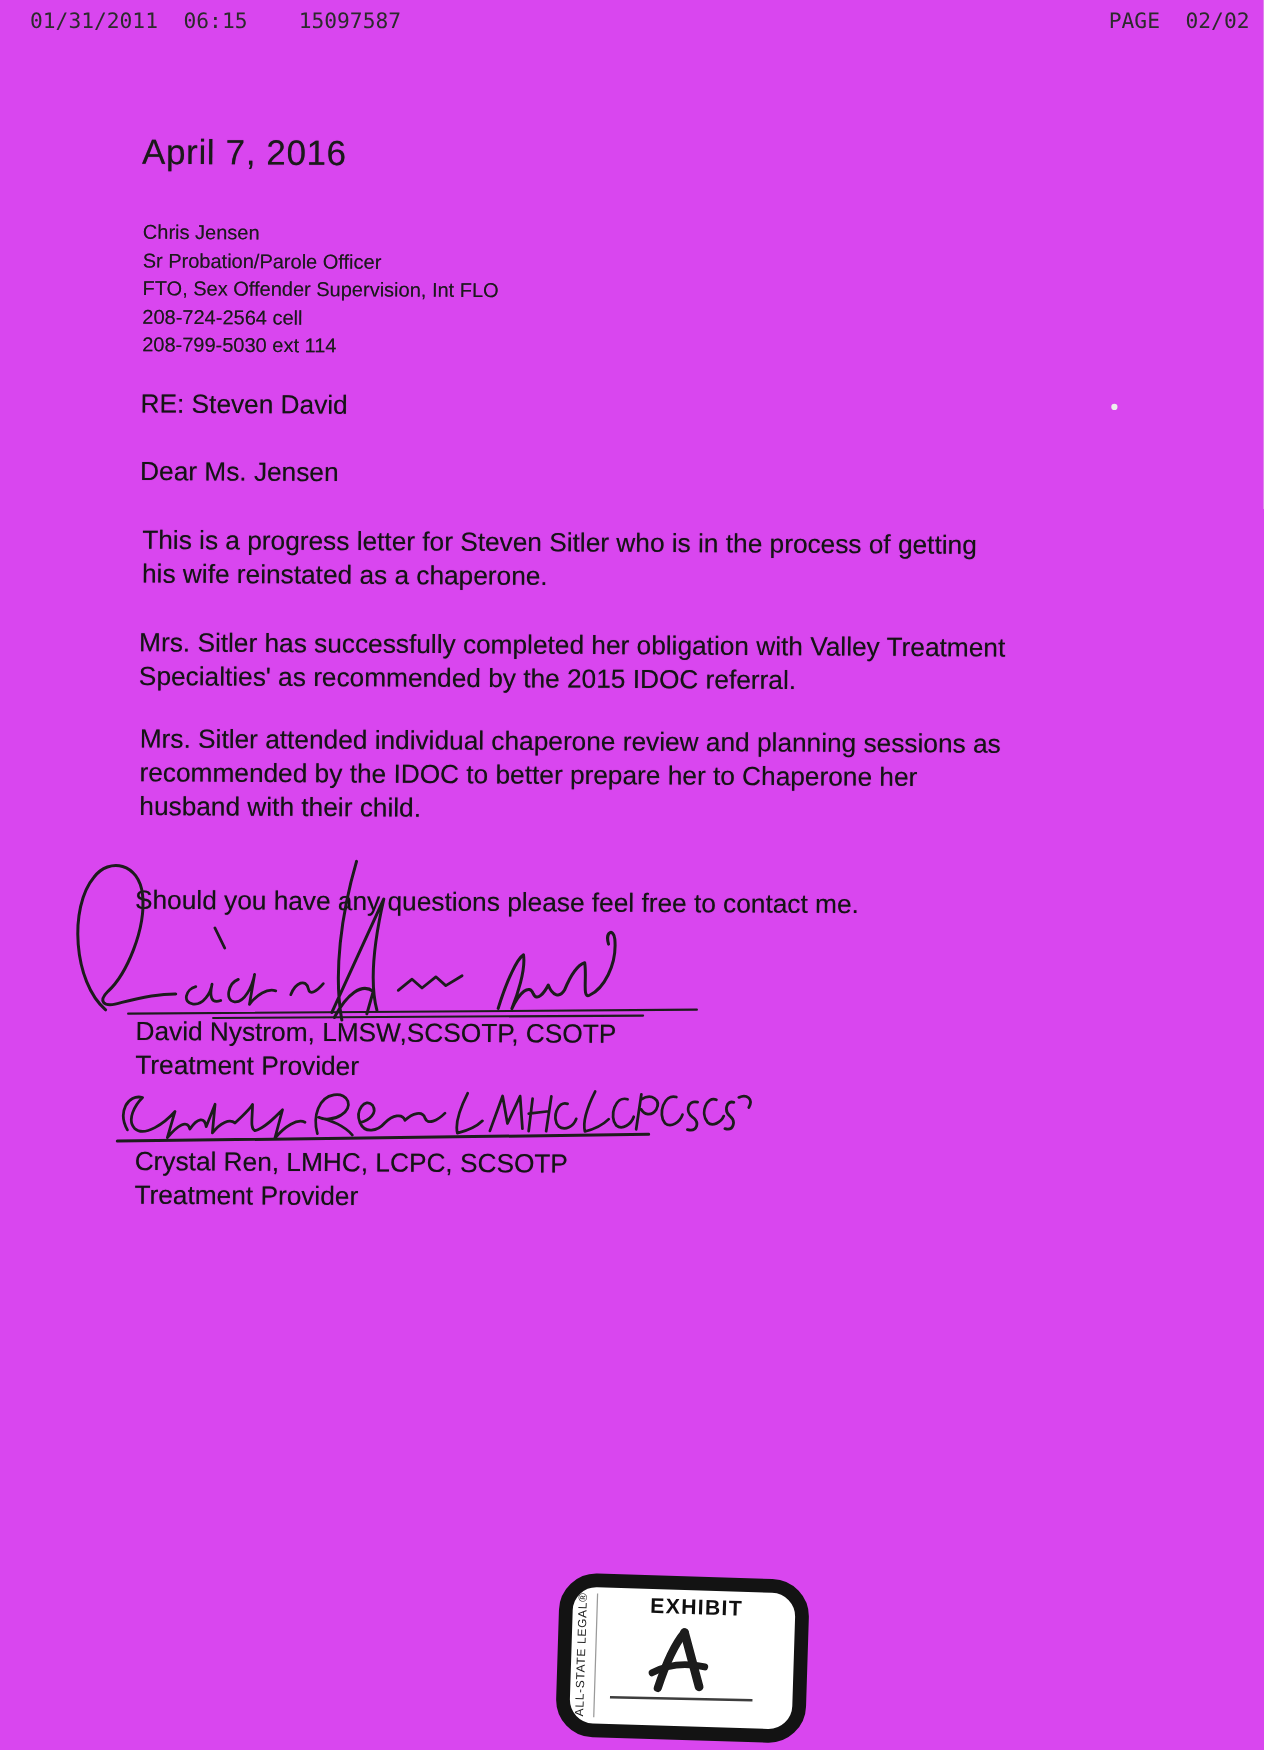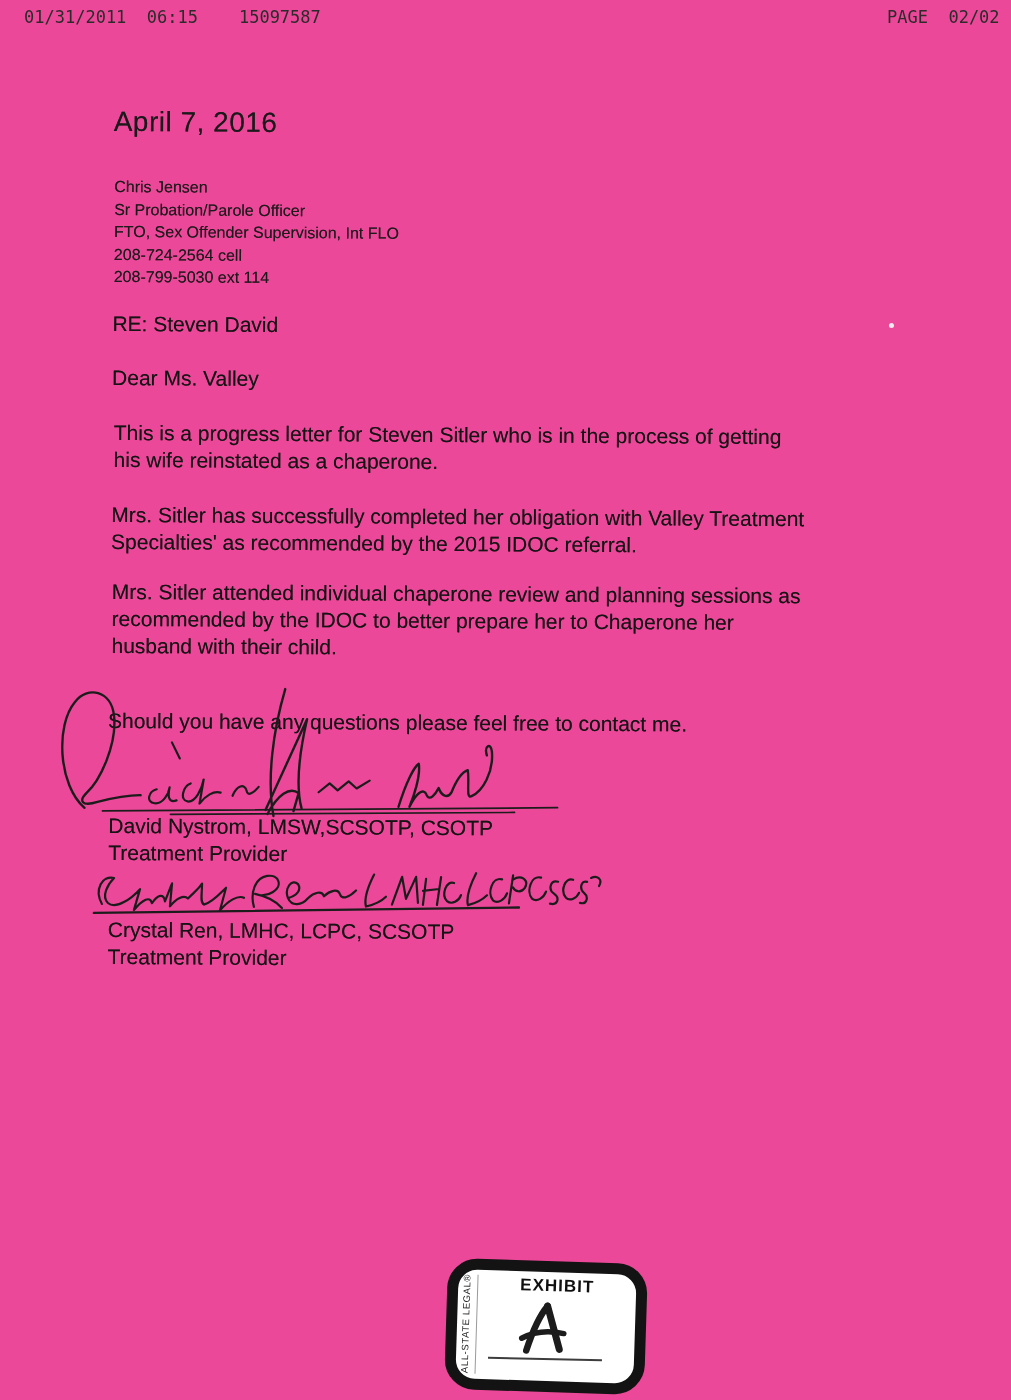--- a/index.html
+++ b/index.html
@@ -1,19 +1,19 @@
 <!DOCTYPE html>
 <html><head>
 <meta charset="utf-8">
 <style>
   html,body{margin:0;padding:0;background:#e8e8e8;}
   #page{
     position:relative;
     width:1011px;height:1400px;
-    background:#ec4899;
+    background:#d946ef;
     overflow:hidden;
     font-family:"Liberation Sans",sans-serif;
     color:#161616;
   }
   .mono{
     font-family:"DejaVu Sans Mono",monospace;
     font-size:17px;
     color:#2b2b2b;
     white-space:pre;
     position:absolute;
@@ -101,21 +101,21 @@
 
     <div id="recipient-block" class="abs">
       <div>Chris Jensen</div>
       <div>Sr Probation/Parole Officer</div>
       <div>FTO, Sex Offender Supervision, Int FLO</div>
       <div>208-724-2564 cell</div>
       <div>208-799-5030 ext 114</div>
     </div>
 
     <div id="re-line" class="abs bodytext">RE: Steven David</div>
-    <div id="salutation" class="abs bodytext">Dear Ms. Valley</div>
+    <div id="salutation" class="abs bodytext">Dear Ms. Jensen</div>
 
     <div id="para-1" class="abs bodytext">
       <div>This is a progress letter for Steven Sitler who is in the process of getting</div>
       <div>his wife reinstated as a chaperone.</div>
     </div>
 
     <div id="para-2" class="abs bodytext">
       <div>Mrs. Sitler has successfully completed her obligation with Valley Treatment</div>
       <div>Specialties' as recommended by the 2015 IDOC referral.</div>
     </div>

